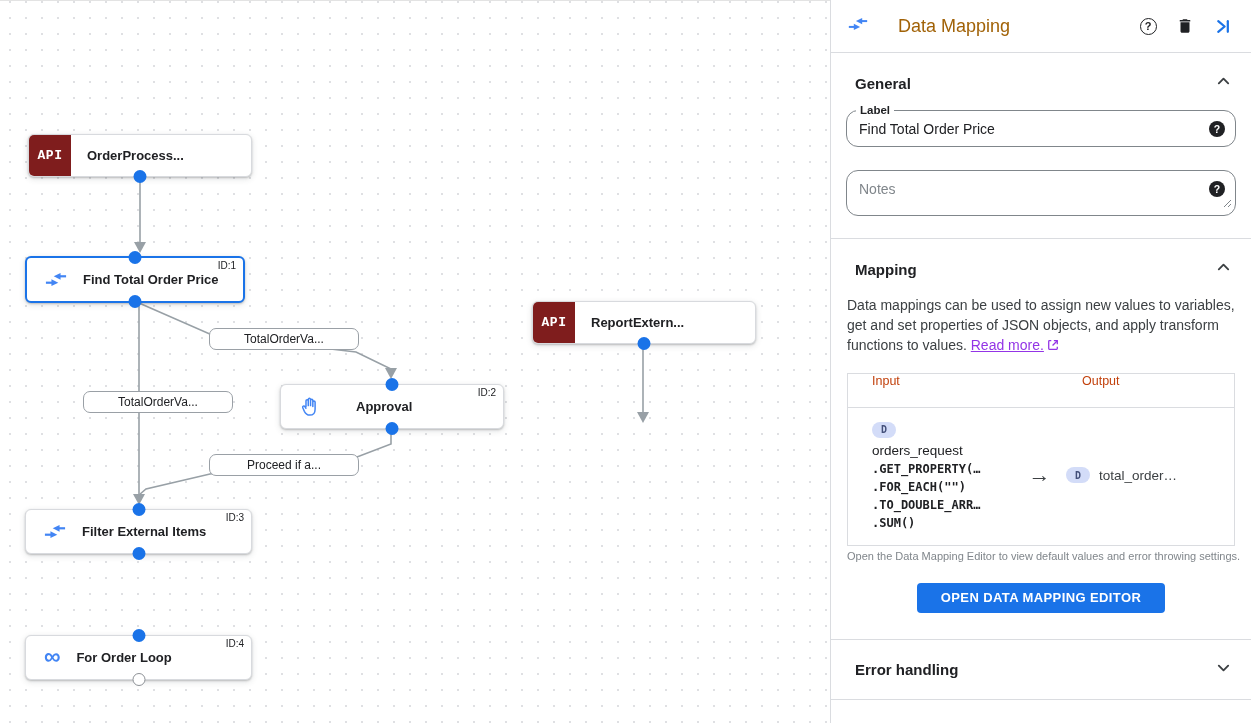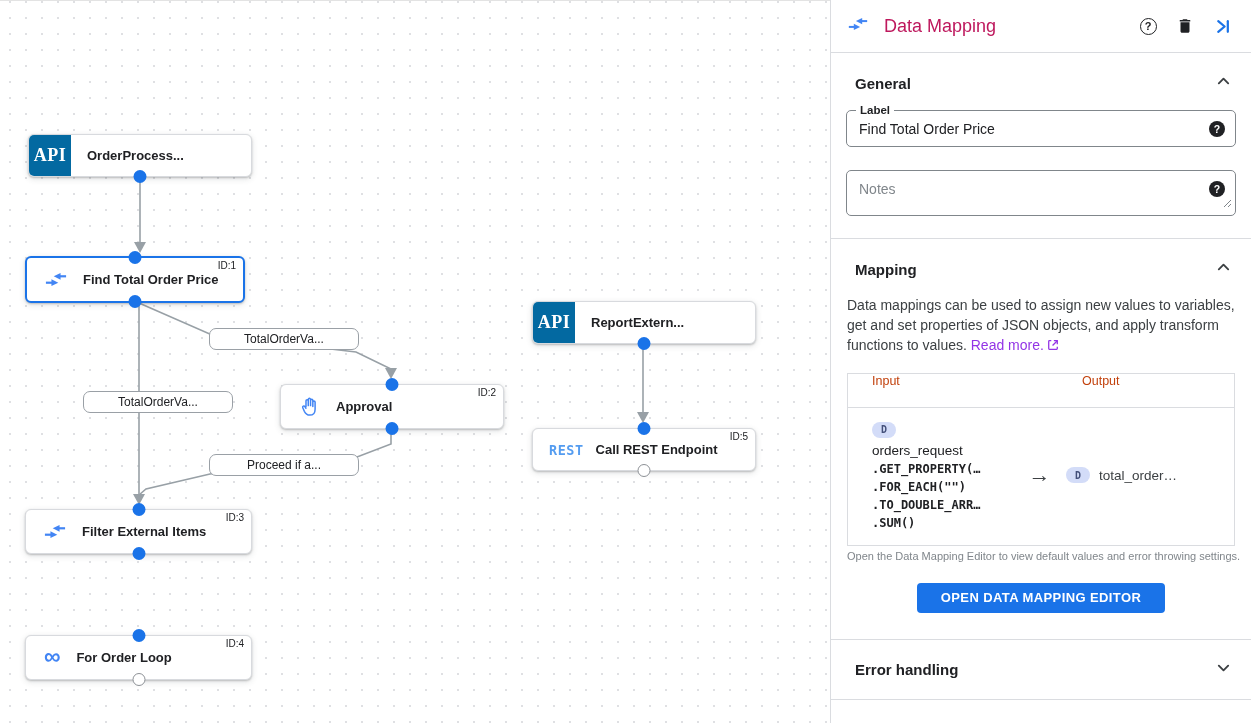--- a/index.html
+++ b/index.html
@@ -13,23 +13,23 @@
     background-image:radial-gradient(circle, #dfe0e3 1.1px, transparent 1.4px);
     background-size:16px 16px; background-position:2px 9px; overflow:hidden; }
   .edges { position:absolute; left:0; top:0; }
 
   .node { position:absolute; background:#fff; border:1px solid #d8dade; border-radius:6px;
     display:flex; align-items:center;
     box-shadow:0 1px 2px rgba(60,64,67,.28), 0 2px 6px rgba(60,64,67,.15); }
   .node.selected { border:2px solid #1a73e8; }
   .node-label { font-size:13px; font-weight:700; color:#202124; white-space:nowrap; }
   .id-label { position:absolute; top:2px; right:7px; font-size:10px; color:#202124; }
-  .trigger-badge { width:42px; align-self:stretch; background:#0369a1; border-radius:5px 0 0 5px;
+  .trigger-badge { width:42px; align-self:stretch; background:#7f1d1d; border-radius:5px 0 0 5px;
     display:flex; align-items:center; justify-content:center; color:#fff;
-    font-family:Liberation Serif, serif; font-size:18px; font-weight:700; letter-spacing:.5px; }
+    font-family:Liberation Mono, monospace; font-size:13px; font-weight:700; letter-spacing:.5px; }
   .trigger .node-label { margin-left:16px; }
   .rest-tag { font-family:"DejaVu Sans Mono", monospace; font-size:13.5px; font-weight:700;
     color:#549cf0; margin-left:16px; letter-spacing:.5px; }
   .rest-tag + .node-label { margin-left:12px; }
   .node-icon { margin-left:18px; display:flex; align-items:center; }
   .node-icon + .node-label { margin-left:16px; }
   .loop-glyph { font-size:23px; font-weight:700; color:#4285f4; line-height:18px; margin-top:-3px; }
 
   .port { position:absolute; left:50%; width:13px; height:13px; border-radius:50%;
     transform:translateX(-50%); }
@@ -38,51 +38,51 @@
   .port.empty { background:#fff; border:1.5px solid #8d9196; }
 
   .edge-label { position:absolute; width:150px; height:22px; background:#fff;
     border:1px solid #9aa0a6; border-radius:7px; display:flex; align-items:center;
     justify-content:center; font-size:12px; color:#202124; }
 
   
   .panel { width:421px; flex:0 0 421px; background:#fff; border-left:1px solid #dadce0;
     display:flex; flex-direction:column; }
   .panel-header { height:52px; display:flex; align-items:center; padding:0 17px; }
-  .panel-title { font-size:18px; color:#be185d; margin-left:16px; flex:1; }
+  .panel-title { font-size:18px; color:#a16207; margin-left:30px; flex:1; }
   .hicon { display:flex; align-items:center; justify-content:center; width:24px; height:24px;
     margin-left:13px; cursor:pointer; }
   .help-circ { width:17px; height:17px; border:1.6px solid #202124; border-radius:50%;
     display:flex; align-items:center; justify-content:center; font-size:11px; font-weight:700; color:#202124; }
   .divider { height:1px; background:#dadce0; width:100%; }
 
   .sec-head { display:flex; align-items:center; justify-content:space-between;
     padding:21px 20px 14px 24px; cursor:pointer; }
   .sec-title { font-size:15px; font-weight:700; color:#202124; }
 
-  .field { position:relative; margin:3px 15px 0; border:1px solid #80868b; border-radius:5px; background:#fff; }
+  .field { position:relative; margin:3px 15px 0; border:1px solid #80868b; border-radius:12px; background:#fff; }
   .field.label-field { height:37px; }
   .field.notes-field { height:46px; margin-top:23px; }
   .notch { position:absolute; top:-8px; left:9px; background:#fff; padding:0 4px;
     font-size:11.5px; font-weight:700; color:#202124; line-height:14px; }
   .field input { width:100%; height:100%; border:none; outline:none; background:transparent;
     font-family:"Liberation Sans", sans-serif; font-size:14px; color:#202124; padding:0 38px 0 12px; }
   .field textarea { width:100%; height:100%; border:none; outline:none; background:transparent; resize:none;
     font-family:"Liberation Sans", sans-serif; font-size:14px; color:#202124; padding:10px 38px 0 12px; }
   .field textarea::placeholder { color:#80868b; }
   .help-dot { position:absolute; right:10px; width:16px; height:16px; border-radius:50%;
     background:#202124; color:#fff; font-size:10.5px; font-weight:700;
     display:flex; align-items:center; justify-content:center; cursor:pointer; }
   .label-field .help-dot { top:10px; }
   .notes-field .help-dot { top:10px; }
   .resize-grip { position:absolute; right:3px; bottom:3px; }
 
   .sec-body { padding:0 16px; }
   .map-desc { font-size:14px; line-height:20px; color:#3c4043; margin-top:2px; }
-  .read-more { color:#9334e6; cursor:pointer; }
+  .read-more { color:#9334e6; text-decoration:underline; cursor:pointer; }
   .ext-icon { display:inline-block; vertical-align:-1px; margin-left:3px; }
 
   .map-table { border:1px solid #dadce0; margin-top:17px; }
   .map-table-head { display:flex; height:34px; align-items:flex-start; border-bottom:1px solid #dadce0;
     font-size:12.5px; color:#c2410c; }
   .col-input-h { padding-left:24px; width:234px; }
   .map-row { display:flex; align-items:center; padding:11px 0 13px; cursor:pointer; }
   .in-cell { width:165px; padding-left:24px; }
   .dbadge { display:inline-flex; align-items:center; justify-content:center; width:24px; height:16px;
     border-radius:8px; background:#d3dcf8; color:#44507a; font-size:10px; font-weight:700;
@@ -140,45 +140,38 @@
             <line x1="23" y1="5.5" x2="16" y2="5.5"></line>
               <polygon points="17,1.8 9.5,5.5 17,9.2" stroke="none"></polygon>
           </g>
         </svg>
       </span>
       <span class="node-label">Find Total Order Price</span>
       <span class="port top filled"></span>
       <span class="port bottom filled"></span>
     </div>
 
-    <div class="node" style="left:280px; top:383px; width:224px; height:45px;">
+    <div class="node" style="left:280px; top:383px; width:224px; height:45px;gap:20px;">
       <span class="id-label">ID:2</span>
       <span class="node-icon">
         <svg width="21" height="21" viewBox="0 0 24 24" fill="none" stroke="#4285f4" stroke-width="1.7" stroke-linecap="round" stroke-linejoin="round">
           <path d="M8 12 V5.5 a1.3 1.3 0 0 1 2.6 0 V11 M10.6 11 V4 a1.3 1.3 0 0 1 2.6 0 V11 M13.2 11 V5 a1.3 1.3 0 0 1 2.6 0 V12 M15.8 12 V7 a1.3 1.3 0 0 1 2.6 0 V15 c0 4.2-2.6 6.8-6.2 6.8 -2.9 0-4.6-1.4-6.1-4.3 L4.3 13.4 a1.4 1.4 0 0 1 2.4-1.4 L8 14"></path>
         </svg>
       </span>
       <span class="node-label">Approval</span>
       <span class="port top filled"></span>
       <span class="port bottom filled"></span>
     </div>
 
     <div class="node trigger" style="left:532px; top:300px; width:224px; height:43px;">
       <div class="trigger-badge">API</div>
       <span class="node-label">ReportExtern...</span>
       <span class="port bottom filled"></span>
     </div>
 
-    <div class="node" style="left:532px; top:427px; width:224px; height:43px;">
-      <span class="id-label">ID:5</span>
-      <span class="rest-tag">REST</span>
-      <span class="node-label">Call REST Endpoint</span>
-      <span class="port top filled"></span>
-      <span class="port bottom empty"></span>
-    </div>
 
     <div class="node" style="left:25px; top:508px; width:227px; height:45px;">
       <span class="id-label">ID:3</span>
       <span class="node-icon">
         <svg width="22" height="17" viewBox="0 0 24 18">
           <g stroke="#4285f4" stroke-width="2.4" fill="#4285f4">
             <line x1="1" y1="12.5" x2="8" y2="12.5"></line>
               <polygon points="7,8.8 14.5,12.5 7,16.2" stroke="none"></polygon>
             <line x1="23" y1="5.5" x2="16" y2="5.5"></line>
               <polygon points="17,1.8 9.5,5.5 17,9.2" stroke="none"></polygon>

